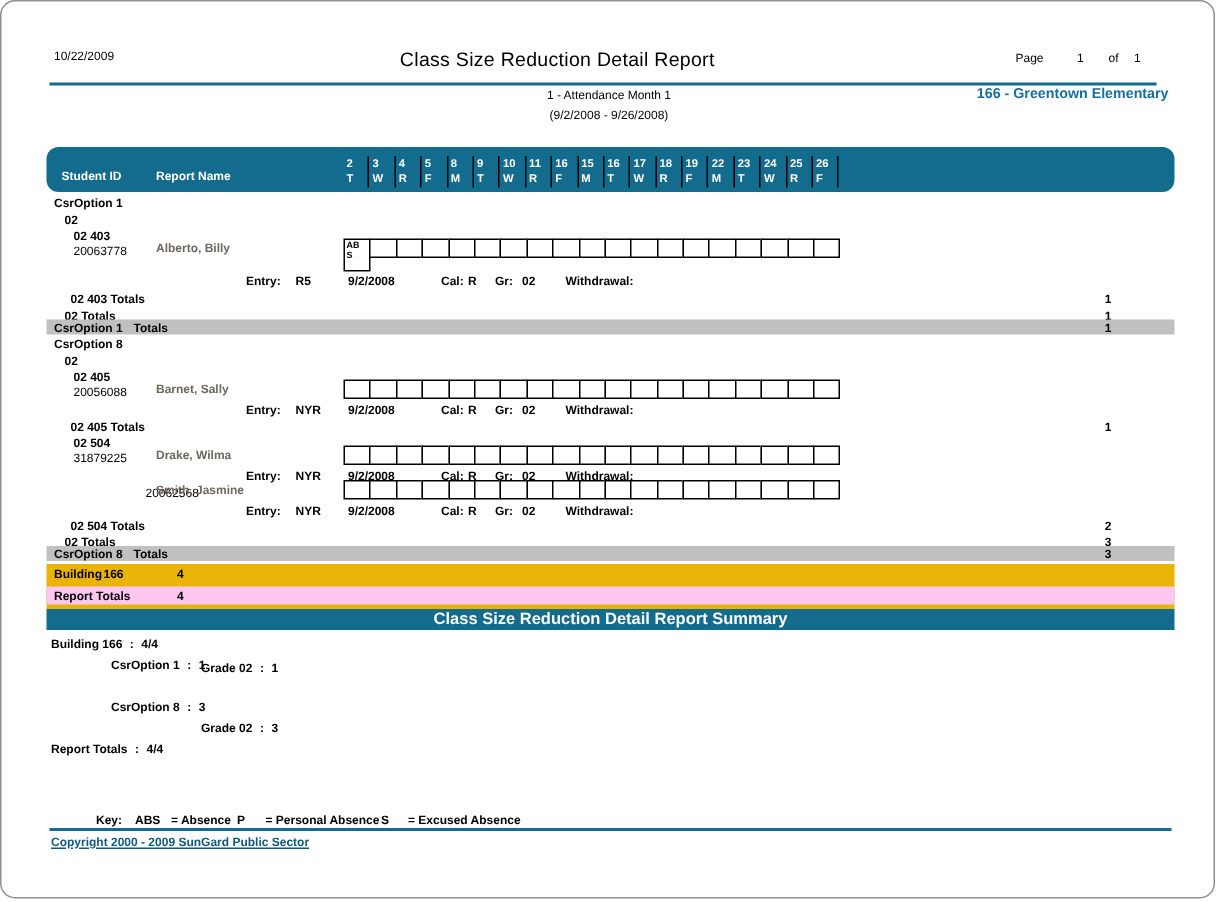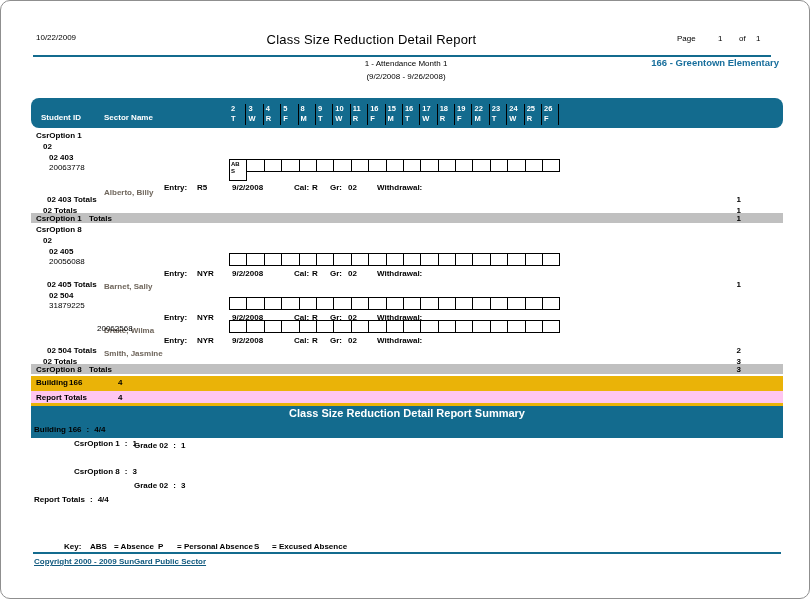--- a/index.html
+++ b/index.html
@@ -13,31 +13,31 @@
   .rule { background:#136B8E; height:2px; }
   .band { position:absolute; left:30px; top:97px; width:752px; height:30px; background:#136B8E; border-radius:8px; color:#fff; }
   .band .hlabel { position:absolute; font-size:8px; font-weight:bold; color:#fff; }
   .sep-label { position:absolute; left:198px; top:2px; width:280px; text-align:center; font-size:8px; font-weight:bold; color:#fff; text-decoration:underline; }
   .datecols { position:absolute; left:198px; top:6px; display:flex; }
   .datecol { width:17.4px; height:21px; border-right:1px solid #000; font-size:7.5px; font-weight:bold; color:#fff; line-height:10px; padding-left:2px; }
   .grid { position:absolute; left:228px; display:flex; align-items:flex-start; }
   .gcell { width:18.4px; height:13px; border:1px solid #000; margin-left:-1px; background:#fff; font-size:6px; font-weight:bold; line-height:6.5px; padding:1px 0 0 1px; color:#000; }
   .gcell:first-child { margin-left:0; }
   .gcell.tall { height:22px; }
-  .sname { font-size:8px; font-weight:bold; color:#6F665C;margin-top:27px; }
+  .sname { font-size:8px; font-weight:bold; color:#6F665C; }
   .entryrow span { position:absolute; font-size:8px; font-weight:bold; color:#000; white-space:nowrap; }
   .e-label{left:163px}.e-code{left:196px}.e-date{left:231px}.e-cal{left:293px}.e-calv{left:311px}
   .e-gr{left:329px}.e-grv{left:347px}.e-wd{left:376px}
   .rtotal { position:absolute; left:690px; width:50px; text-align:right; font-size:8px; font-weight:bold; }
   .graybar { position:absolute; left:30px; width:752px; height:10px; background:#C0C0C0; }
   .graybar span { position:absolute; top:1px; font-size:8px; font-weight:bold; }
   .cyanbar { position:absolute; left:30px; width:752px; height:30px; background:#eab308; }
   .pinkbar { position:absolute; left:30px; width:752px; height:12px; background:#FFC6F0; }
   .cyanbar span, .pinkbar span { position:absolute; top:2px; font-size:8px; font-weight:bold; }
-  .sumband { position:absolute; left:30px; top:405px; width:752px; height:32px; background:#136B8E; color:#fff; text-align:center; font-size:11px; font-weight:bold; line-height:14px; }
+  .sumband { position:absolute; left:30px; top:405px; width:752px; height:14px; background:#136B8E; color:#fff; text-align:center; font-size:11px; font-weight:bold; line-height:14px; }
   .sumline { position:absolute; font-size:8px; font-weight:bold; color:#000; white-space:nowrap; }
   .sumline .colon { margin:0 5px; }
   .keyrow span { position:absolute; font-size:8px; font-weight:bold; color:#000; white-space:nowrap;padding-left:28px; }
   .copyright { font-size:8px; font-weight:bold; color:#10597E; text-decoration:underline;text-align:right; }
 </style>
 </head>
 <body>
 
 <div class="page">
 
@@ -47,21 +47,21 @@
   <div class="abs t8n" style="left:717px; top:33px;">1</div>
   <div class="abs t8n" style="left:738px; top:33px;">of</div>
   <div class="abs t8n" style="left:755px; top:33px;">1</div>
   <div class="abs rule" style="left:32px; top:54px; width:738px;"></div>
   <div class="abs t8n" style="left:0; top:58px; width:810px; text-align:center;">1 - Attendance Month 1</div>
   <div class="abs t8n" style="left:0; top:71px; width:810px; text-align:center;">(9/2/2008 - 9/26/2008)</div>
   <div class="abs teal-text" style="left:580px; top:56px; width:198px; text-align:right;">166 - Greentown Elementary</div>
 
   <div class="band">
     <div class="hlabel" style="left:10px; top:15px;">Student ID</div>
-    <div class="hlabel" style="left:73px; top:15px;">Sector Name</div>
+    <div class="hlabel" style="left:73px; top:15px;">Report Name</div>
     <div class="datecols">
 
         <div class="datecol">
           <div>2</div>
           <div>T</div>
         </div>
 
         <div class="datecol">
           <div>3</div>
           <div>W</div>

